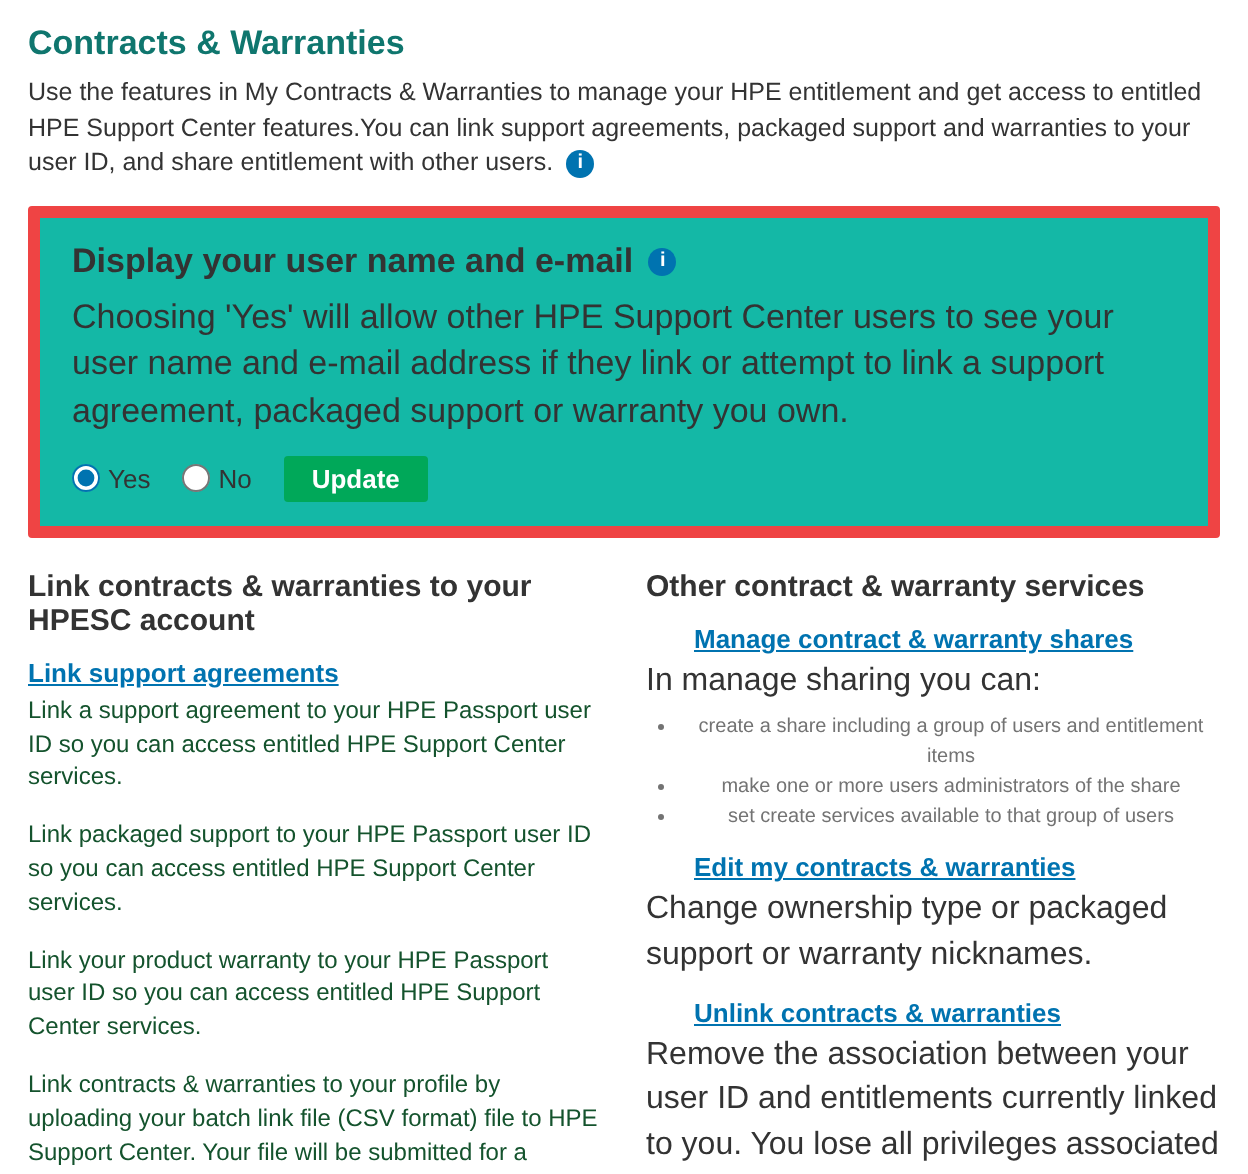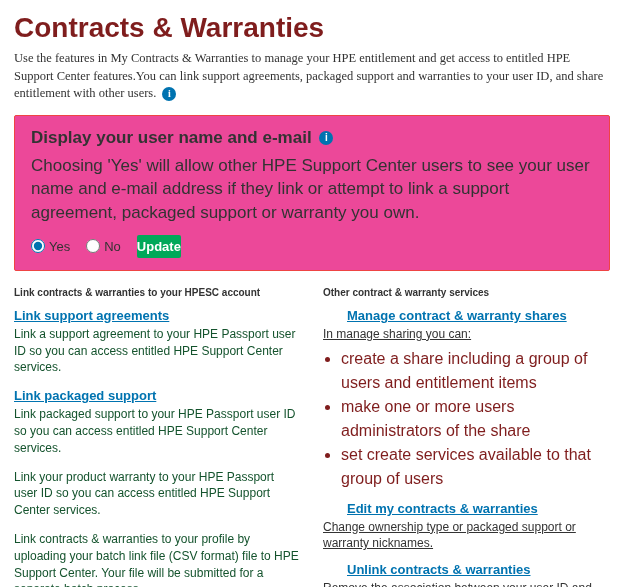--- a/index.html
+++ b/index.html
@@ -6,31 +6,30 @@
     body {
       font-family: Arial, Helvetica, sans-serif;
       font-size: 13px;
       color: #333;
       background: #fff;
       width: 624px;
       min-height: 587px;
       padding: 12px 14px;
     }
     h1.page-title {
-      font-size: 28px;
-      font-weight: bold;
-      color: #7f1d1d;
+      font-size: 17px;
+      font-weight: bold;
+      color: #0f766e;
       margin-bottom: 6px;
     }
     .page-desc {
       font-size: 12.5px;
       color: #333;
       margin-bottom: 12px;
       line-height: 1.4;
-      font-family: Liberation Serif, serif;
     }
     .page-desc a, .info-icon {
       color: #0073b0;
       text-decoration: none;
     }
     .info-icon {
       display: inline-block;
       width: 14px;
       height: 14px;
       background: #0073b0;
@@ -39,22 +38,22 @@
       font-size: 10px;
       text-align: center;
       line-height: 14px;
       font-weight: bold;
       margin-left: 3px;
       vertical-align: middle;
     }
 
     
     .username-box {
-      background: #ec4899;
-      border: 1px solid #ef4444;
+      background: #14b8a6;
+      border: 6px solid #ef4444;
       padding: 12px 16px;
       margin-bottom: 16px;
       border-radius: 2px;
     }
     .username-box h2 {
       font-size: 17px;
       font-weight: bold;
       color: #333;
       margin-bottom: 6px;
     }
@@ -80,42 +79,42 @@
     }
     .radio-label input[type="radio"] {
       accent-color: #0073b0;
       width: 14px;
       height: 14px;
     }
     .btn-update {
       background: #00a859;
       color: #fff;
       border: none;
-      padding: 4px 0;
+      padding: 4px 14px;
       font-size: 13px;
       font-weight: bold;
       cursor: pointer;
       border-radius: 2px;
     }
 
     
     .two-col {
       display: flex;
       gap: 24px;
     }
     .col-left {
       flex: 0 0 285px;
       width: 285px;
     }
     .col-right {
       flex: 1;
     }
 
     .col-left h3, .col-right h3 {
-      font-size: 10px;
+      font-size: 15px;
       font-weight: bold;
       color: #333;
       margin-bottom: 10px;
     }
 
     .section-item {
       margin-bottom: 12px;
     }
     .section-item a {
       color: #0073b0;
@@ -138,30 +137,30 @@
     .right-section a {
       color: #0073b0;
       font-weight: bold;
       font-size: 13px;
       text-decoration: underline;
       display: block;
       margin-bottom: 3px;
       margin-left: 24px;
     }
     .right-section p {
-      font-size: 12px;
-      color: #333;
-      line-height: 1.4;
-      text-decoration: underline;
+      font-size: 16px;
+      color: #333;
+      line-height: 1.4;
     }
     .right-section ul {
       margin: 4px 0 4px 18px;
-      font-size: 16px;
-      color: #7f1d1d;
+      font-size: 10px;
+      color: #737373;
       line-height: 1.5;
+      text-align: center;
     }
     .right-section ul li {
       list-style-type: disc;
     }
   </style>
 </head>
 <body>
 
 <h1 class="page-title">Contracts &amp; Warranties</h1>
 <p class="page-desc">
@@ -192,21 +191,20 @@
 
   <div class="col-left">
     <h3>Link contracts &amp; warranties to your HPESC account</h3>
 
     <div class="section-item">
       <a href="#">Link support agreements</a>
       <p>Link a support agreement to your HPE Passport user ID so you can access entitled HPE Support Center services.</p>
     </div>
 
     <div class="section-item">
-      <a href="#">Link packaged support</a>
       <p>Link packaged support to your HPE Passport user ID so you can access entitled HPE Support Center services.</p>
     </div>
 
     <div class="section-item">
       <p>Link your product warranty to your HPE Passport user ID so you can access entitled HPE Support Center services.</p>
     </div>
 
     <div class="section-item">
       <p>Link contracts &amp; warranties to your profile by uploading your batch link file (CSV format) file to HPE Support Center. Your file will be submitted for a separate batch process.</p>
     </div>

